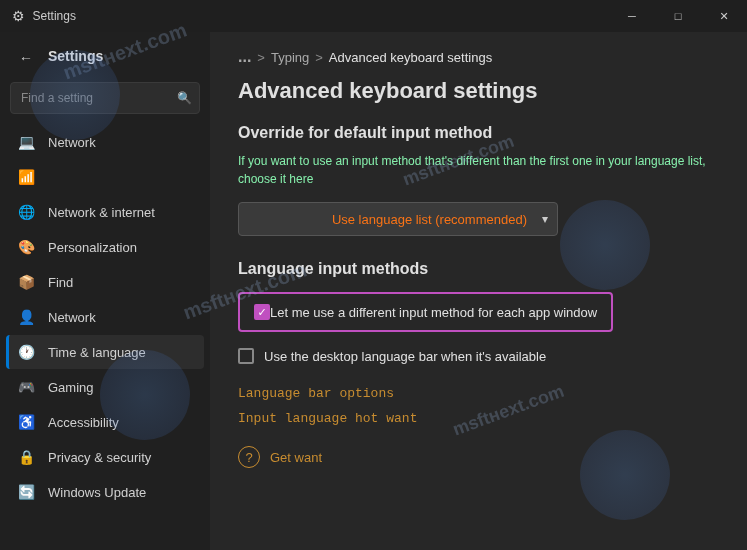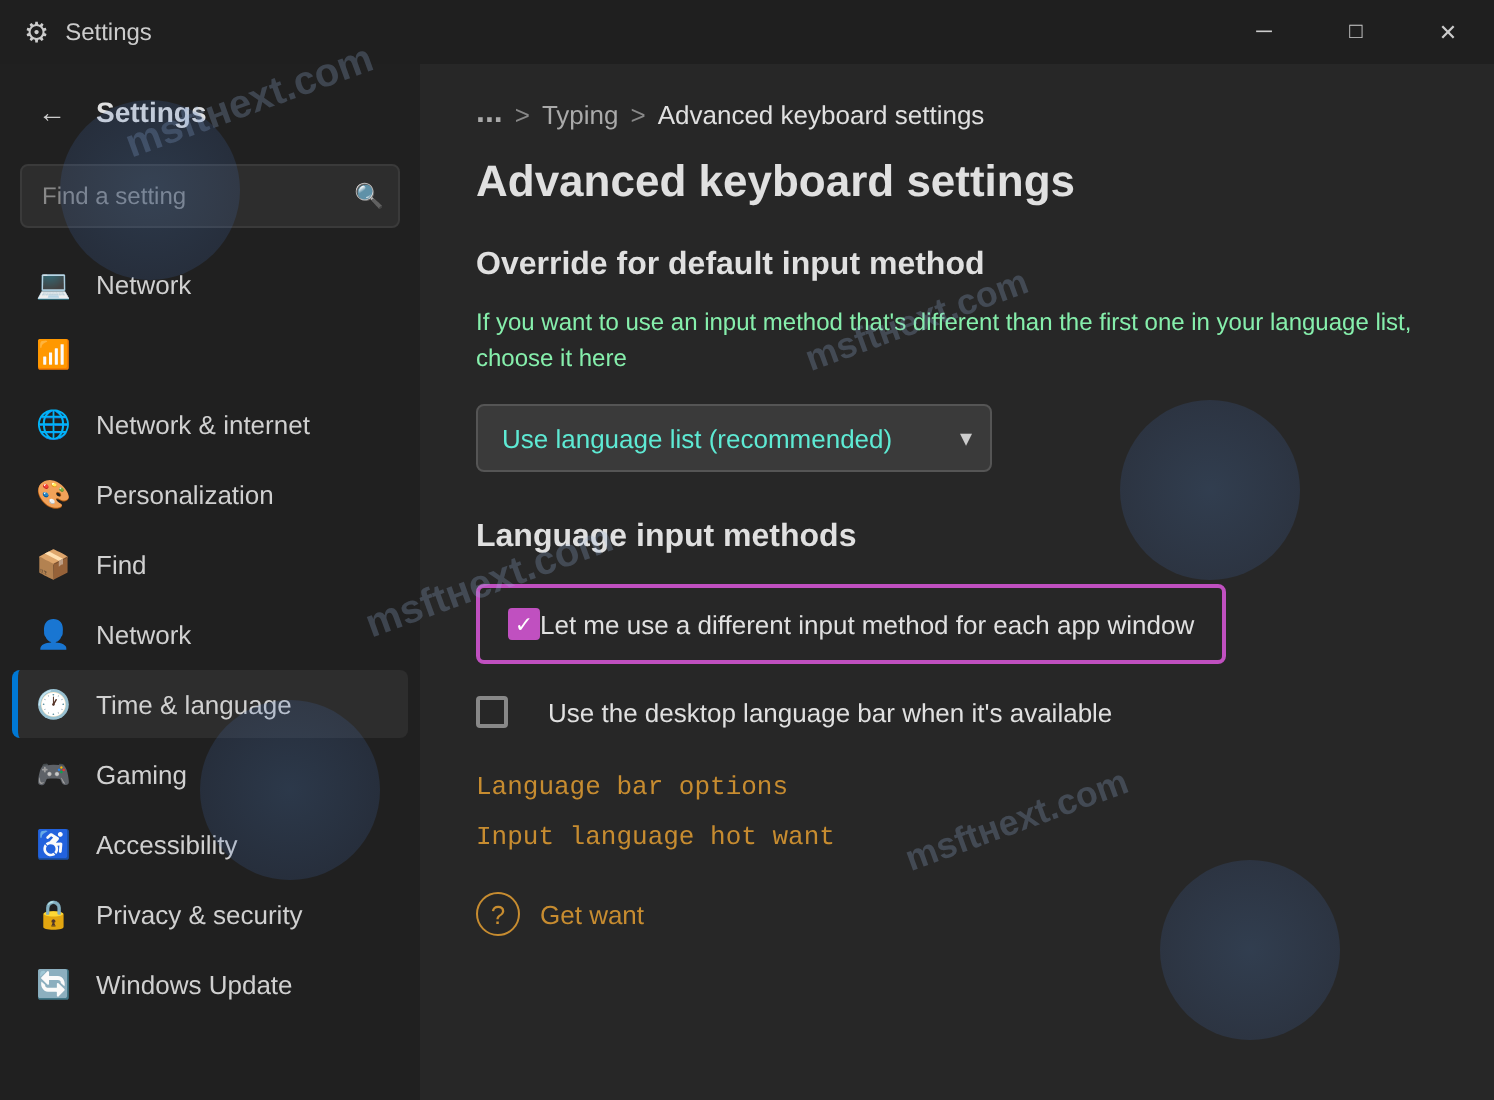--- a/index.html
+++ b/index.html
@@ -170,32 +170,33 @@
       color: #e0e0e0;
       margin-bottom: 10px;
     }
     .section-desc {
       font-size: 12px;
       color: #86efac;
       margin-bottom: 14px;
       line-height: 1.5;
     }
     .dropdown-select {
-      width: 258px;
+      width: 320px;
       height: 34px;
       background: #3a3a3a;
       border: 1px solid #555;
       border-radius: 4px;
-      color: #5eead4;
+      color: #f97316;
       padding: 0 30px 0 12px;
       font-size: 13px;
       appearance: none;
       cursor: pointer;
       outline: none;
       position: relative;
+      text-align: right;
     }
     .dropdown-wrap {
       position: relative;
       display: inline-block;
       margin-bottom: 24px;
     }
     .dropdown-arrow {
       position: absolute;
       right: 10px;
       top: 50%;
@@ -234,21 +235,21 @@
       flex-shrink: 0;
     }
     .checkbox-filled::after {
       content: '✓';
       color: white;
       font-size: 11px;
     }
     .checkbox-row2 {
       display: flex;
       align-items: center;
-      gap: 20px;
+      gap: 10px;
       padding: 6px 0;
       margin-bottom: 16px;
       font-size: 13px;
       color: #e0e0e0;
     }
     .checkbox-empty {
       width: 16px;
       height: 16px;
       background: transparent;
       border: 2px solid #888;

